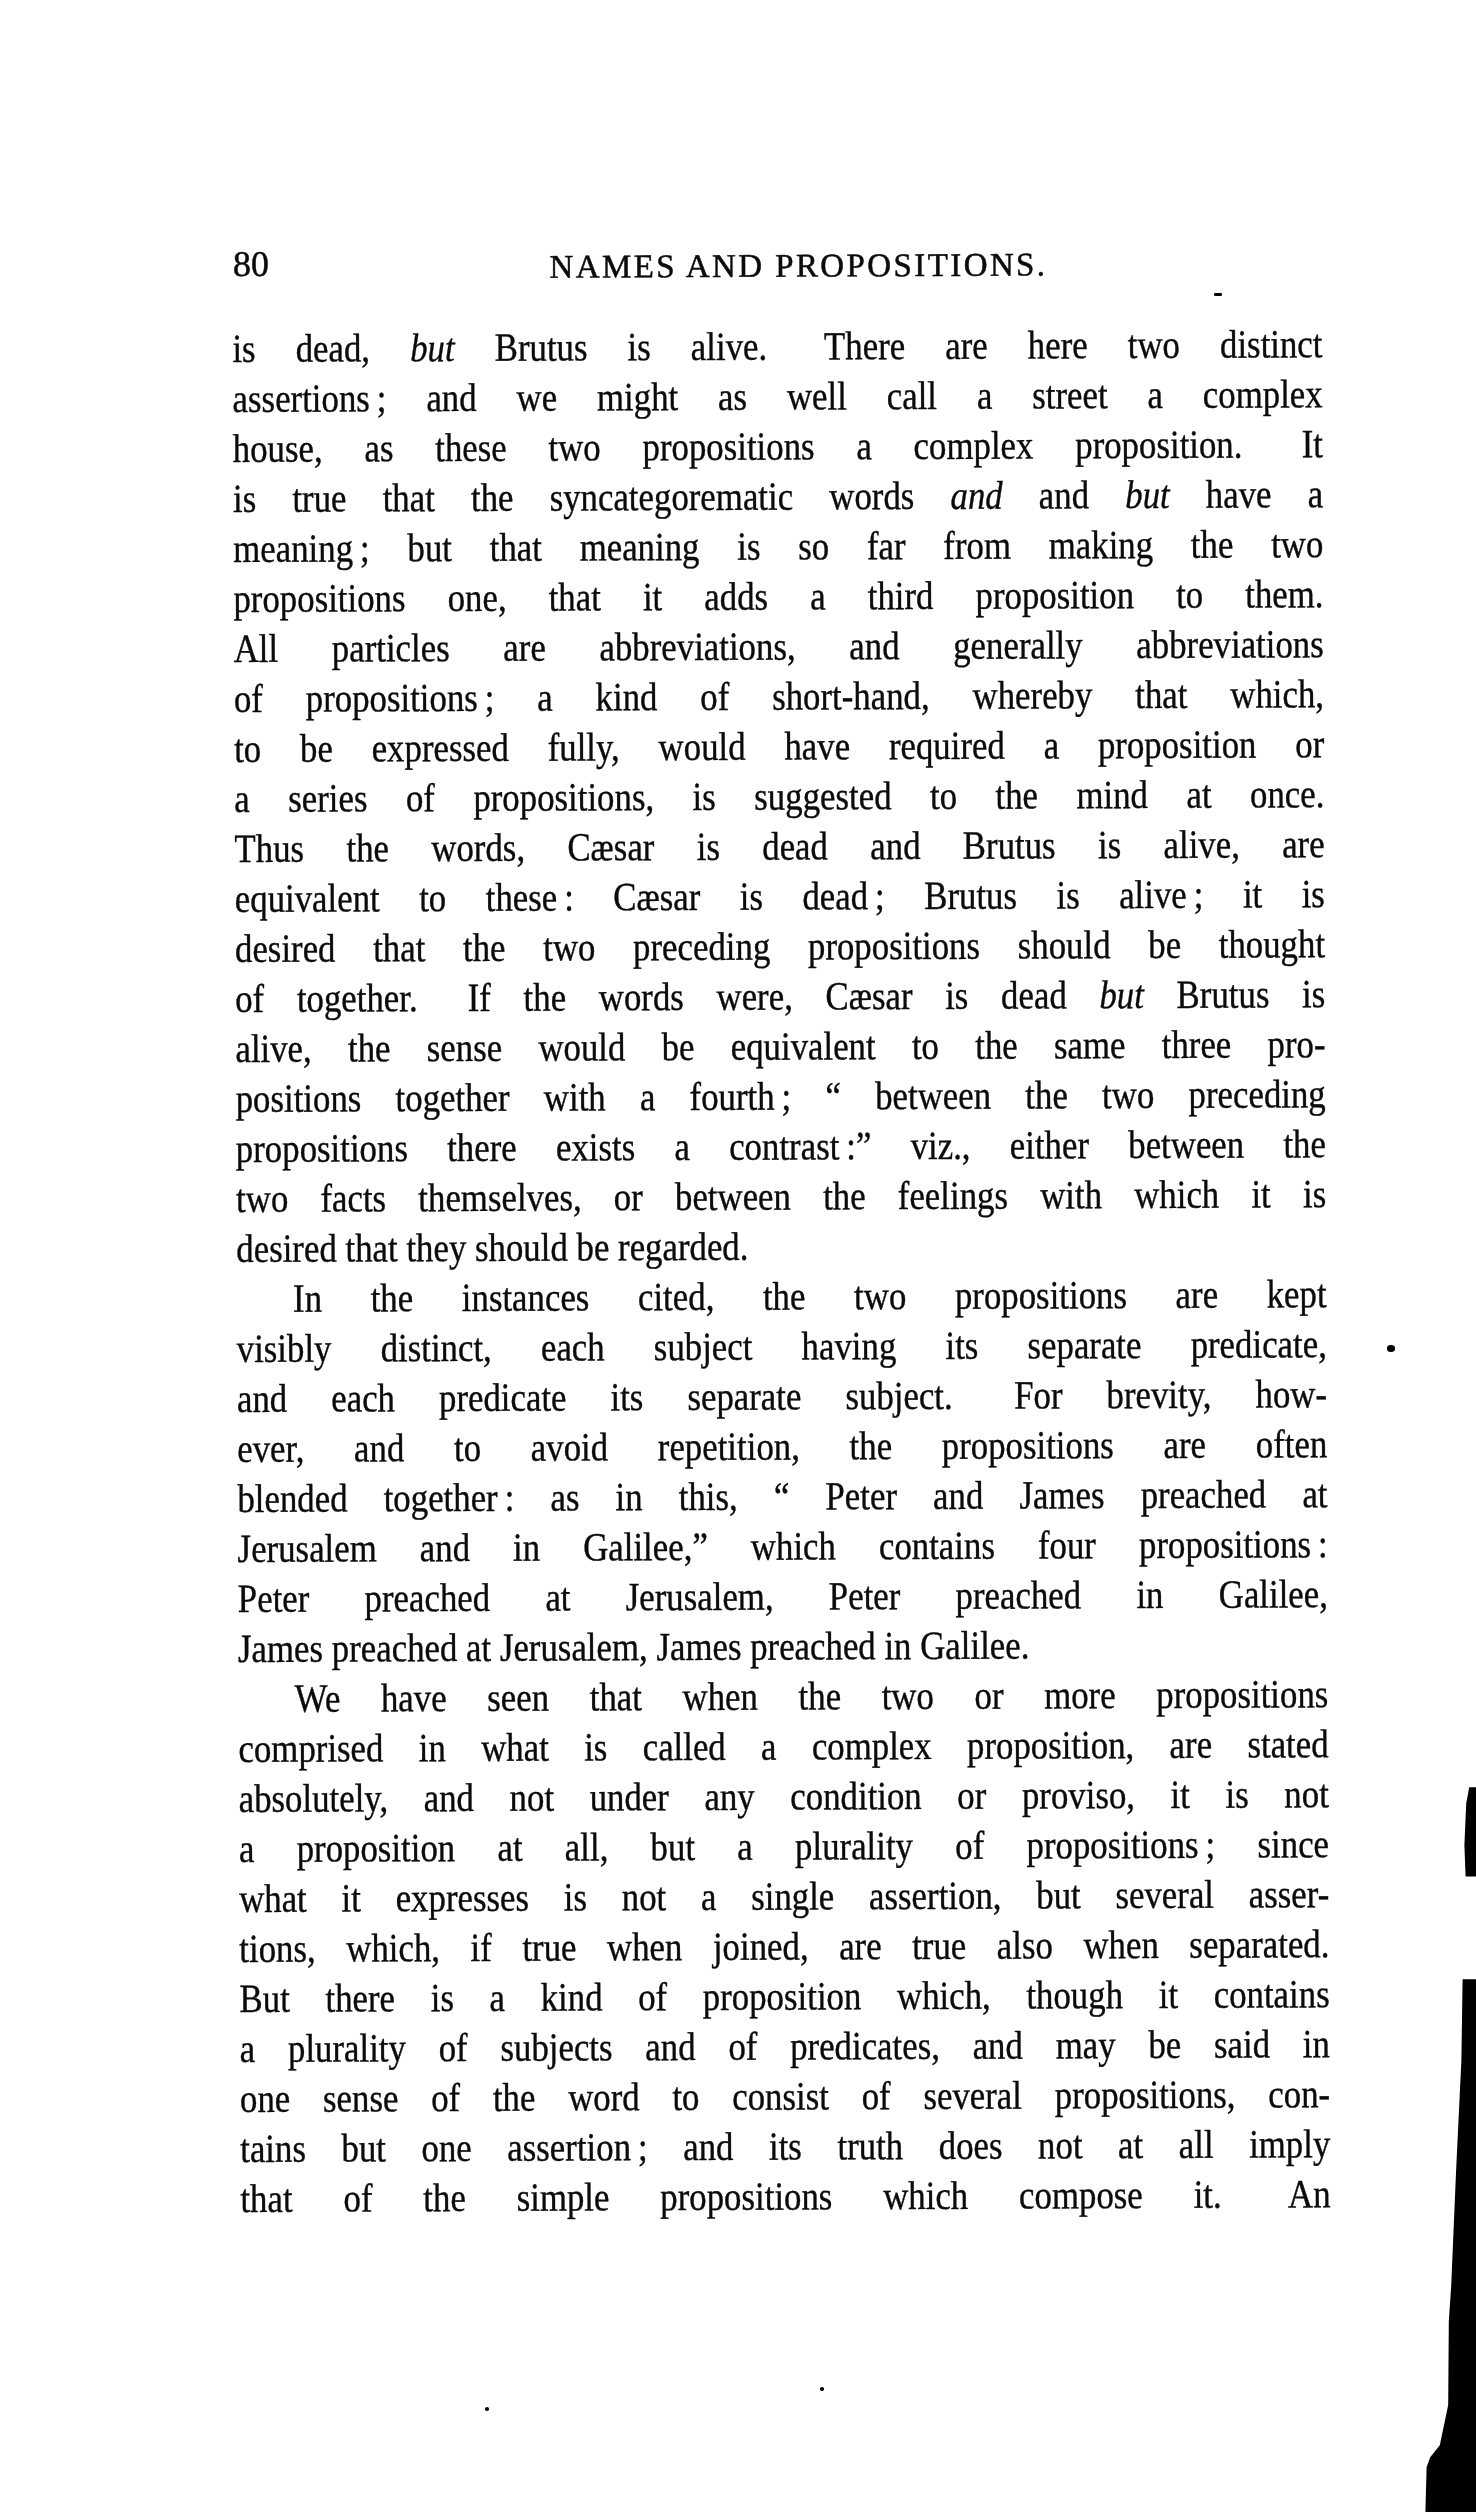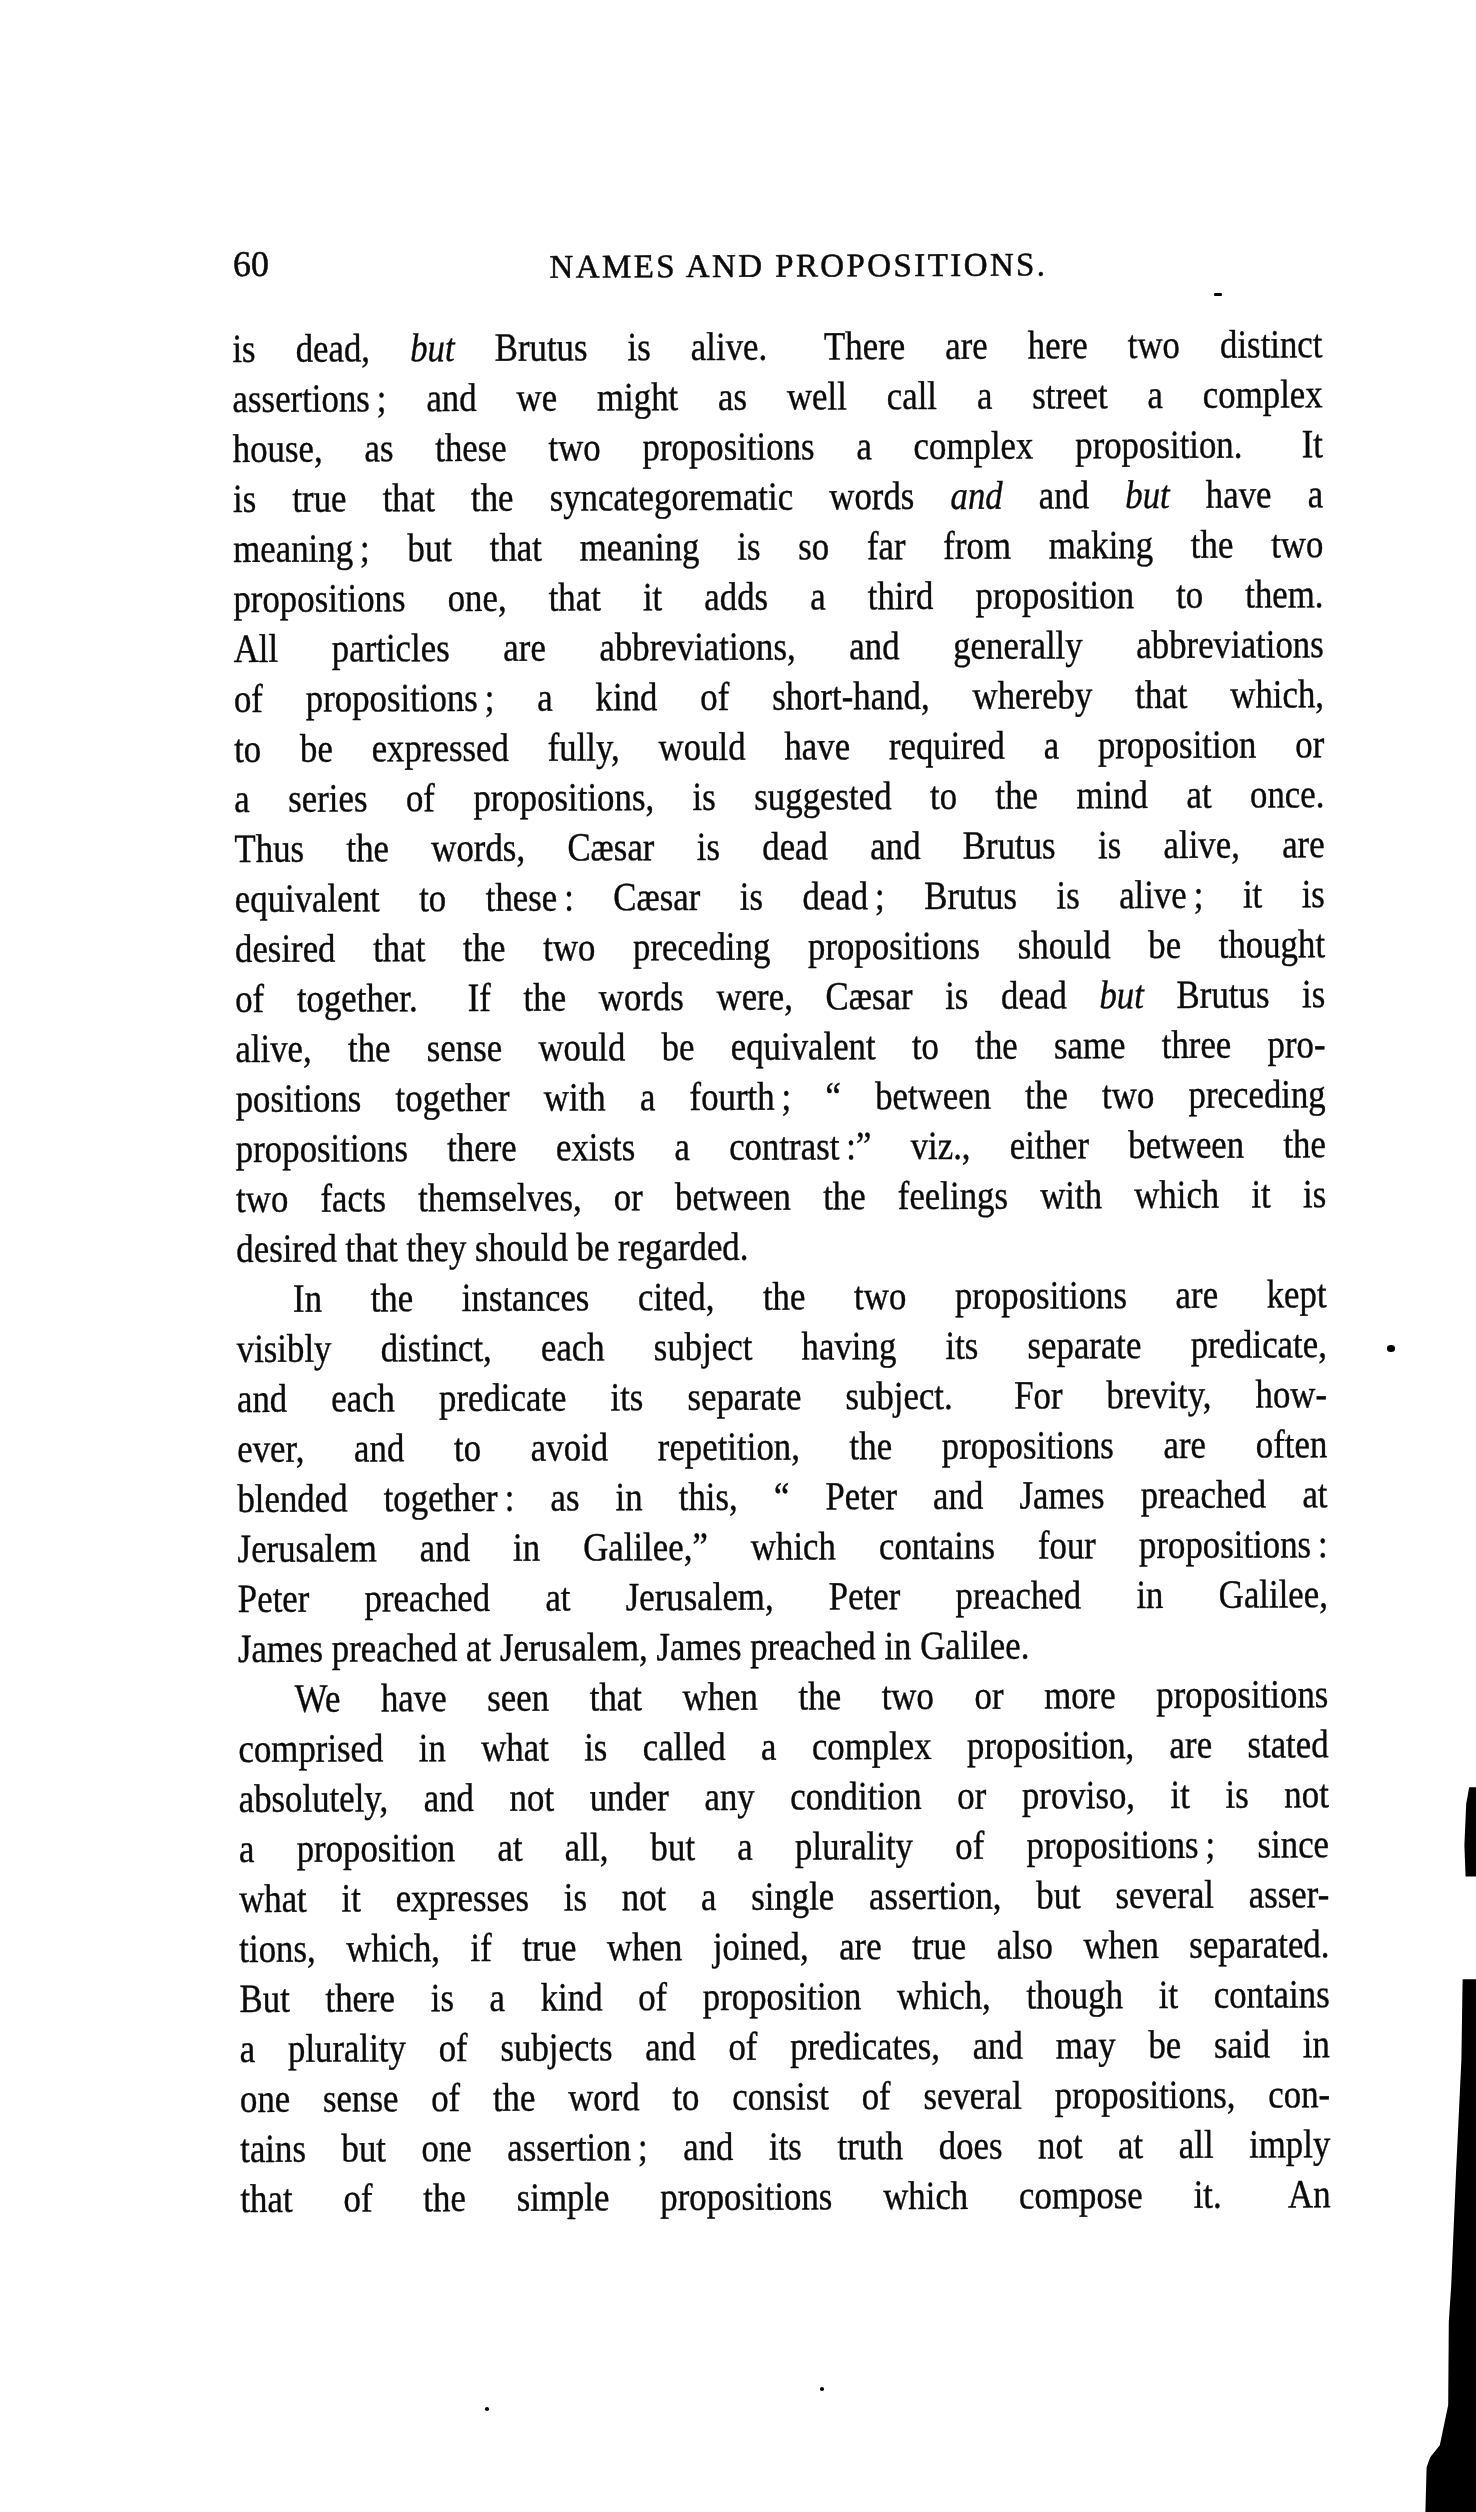--- a/index.html
+++ b/index.html
@@ -43,21 +43,21 @@
   .edge-svg{position:absolute;left:1417px;top:1780px;width:60px;height:732px;}
   .speck{position:absolute;background:#000;border-radius:50%;}
   .speck.dash{border-radius:1.2px;}
 </style>
 </head>
 <body>
 
 <div class="sheet">
 
   <div class="content">
-    <div class="pageno">60</div>
+    <div class="pageno">80</div>
     <div class="running-title">NAMES AND PROPOSITIONS.</div>
     <div class="textblock">
         <div class="line j">is dead, <i>but</i> Brutus is alive.  There are here two distinct</div>
         <div class="line j">assertions ; and we might as well call a street a complex</div>
         <div class="line j">house, as these two propositions a complex proposition.  It</div>
         <div class="line j">is true that the syncategorematic words <i>and</i> and <i>but</i> have a</div>
         <div class="line j">meaning ; but that meaning is so far from making the two</div>
         <div class="line j">propositions one, that it adds a third proposition to them.</div>
         <div class="line j">All particles are abbreviations, and generally abbreviations</div>
         <div class="line j">of propositions ; a kind of short-hand, whereby that which,</div>

